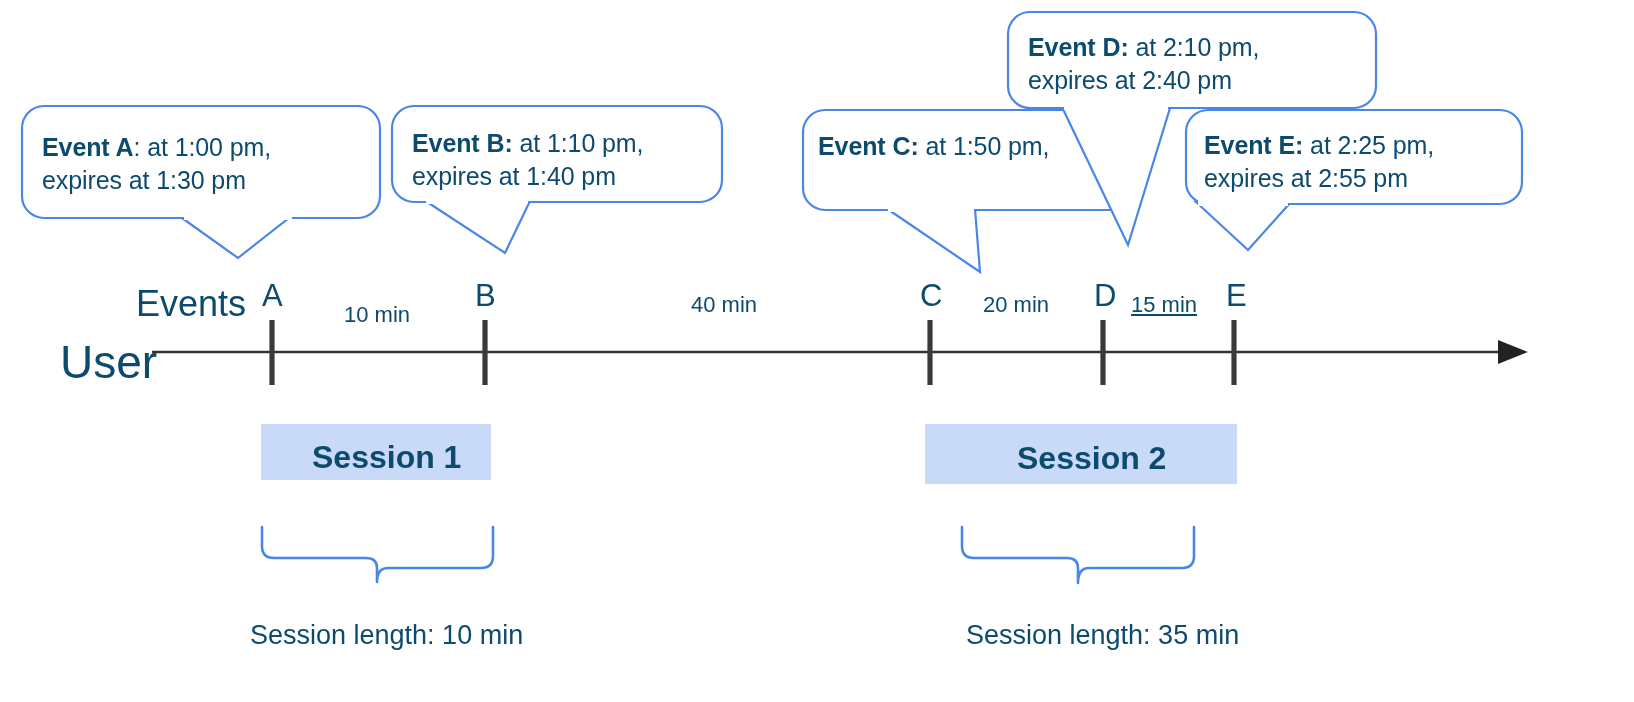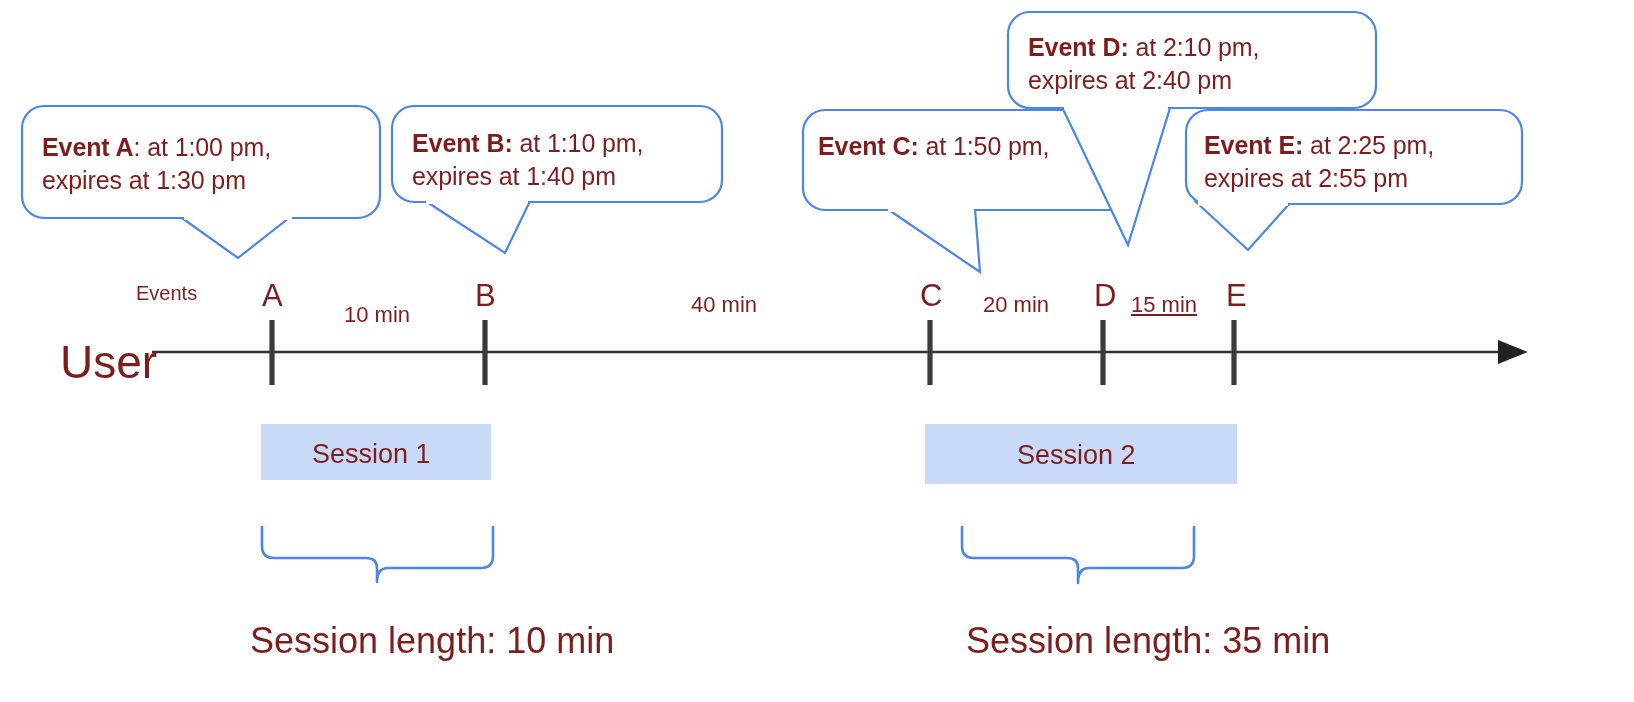--- a/index.html
+++ b/index.html
@@ -63,47 +63,48 @@
     fill: #222222;
   }
   .session-box {
     fill: #c9daf8;
   }
   
   .txt {
     position: absolute;
     white-space: nowrap;
     line-height: 1.28;
-    color: #7f1d1d;
+    color: #0c4a6e;
   }
   .callout-text {
     font-size: 25px;
     line-height: 1.3;
     letter-spacing: -0.1px;
   }
   .callout-text b {
     font-weight: bold;
   }
   .lane-label {
     font-size: 46px;
   }
   .events-label {
-    font-size: 20px;
+    font-size: 36px;
   }
   .event-letter {
     font-size: 31px;
   }
   .gap-label {
     font-size: 22px;
   }
   .session-text {
+    font-size: 32px;
+    font-weight: bold;
+  }
+  .session-length {
     font-size: 27px;
-  }
-  .session-length {
-    font-size: 36px;
     text-align: center;
   }
 </style>
 </head>
 <body>
 
 <div id="stage">
 
   <svg class="layer" viewBox="0 0 1634 702">
 

